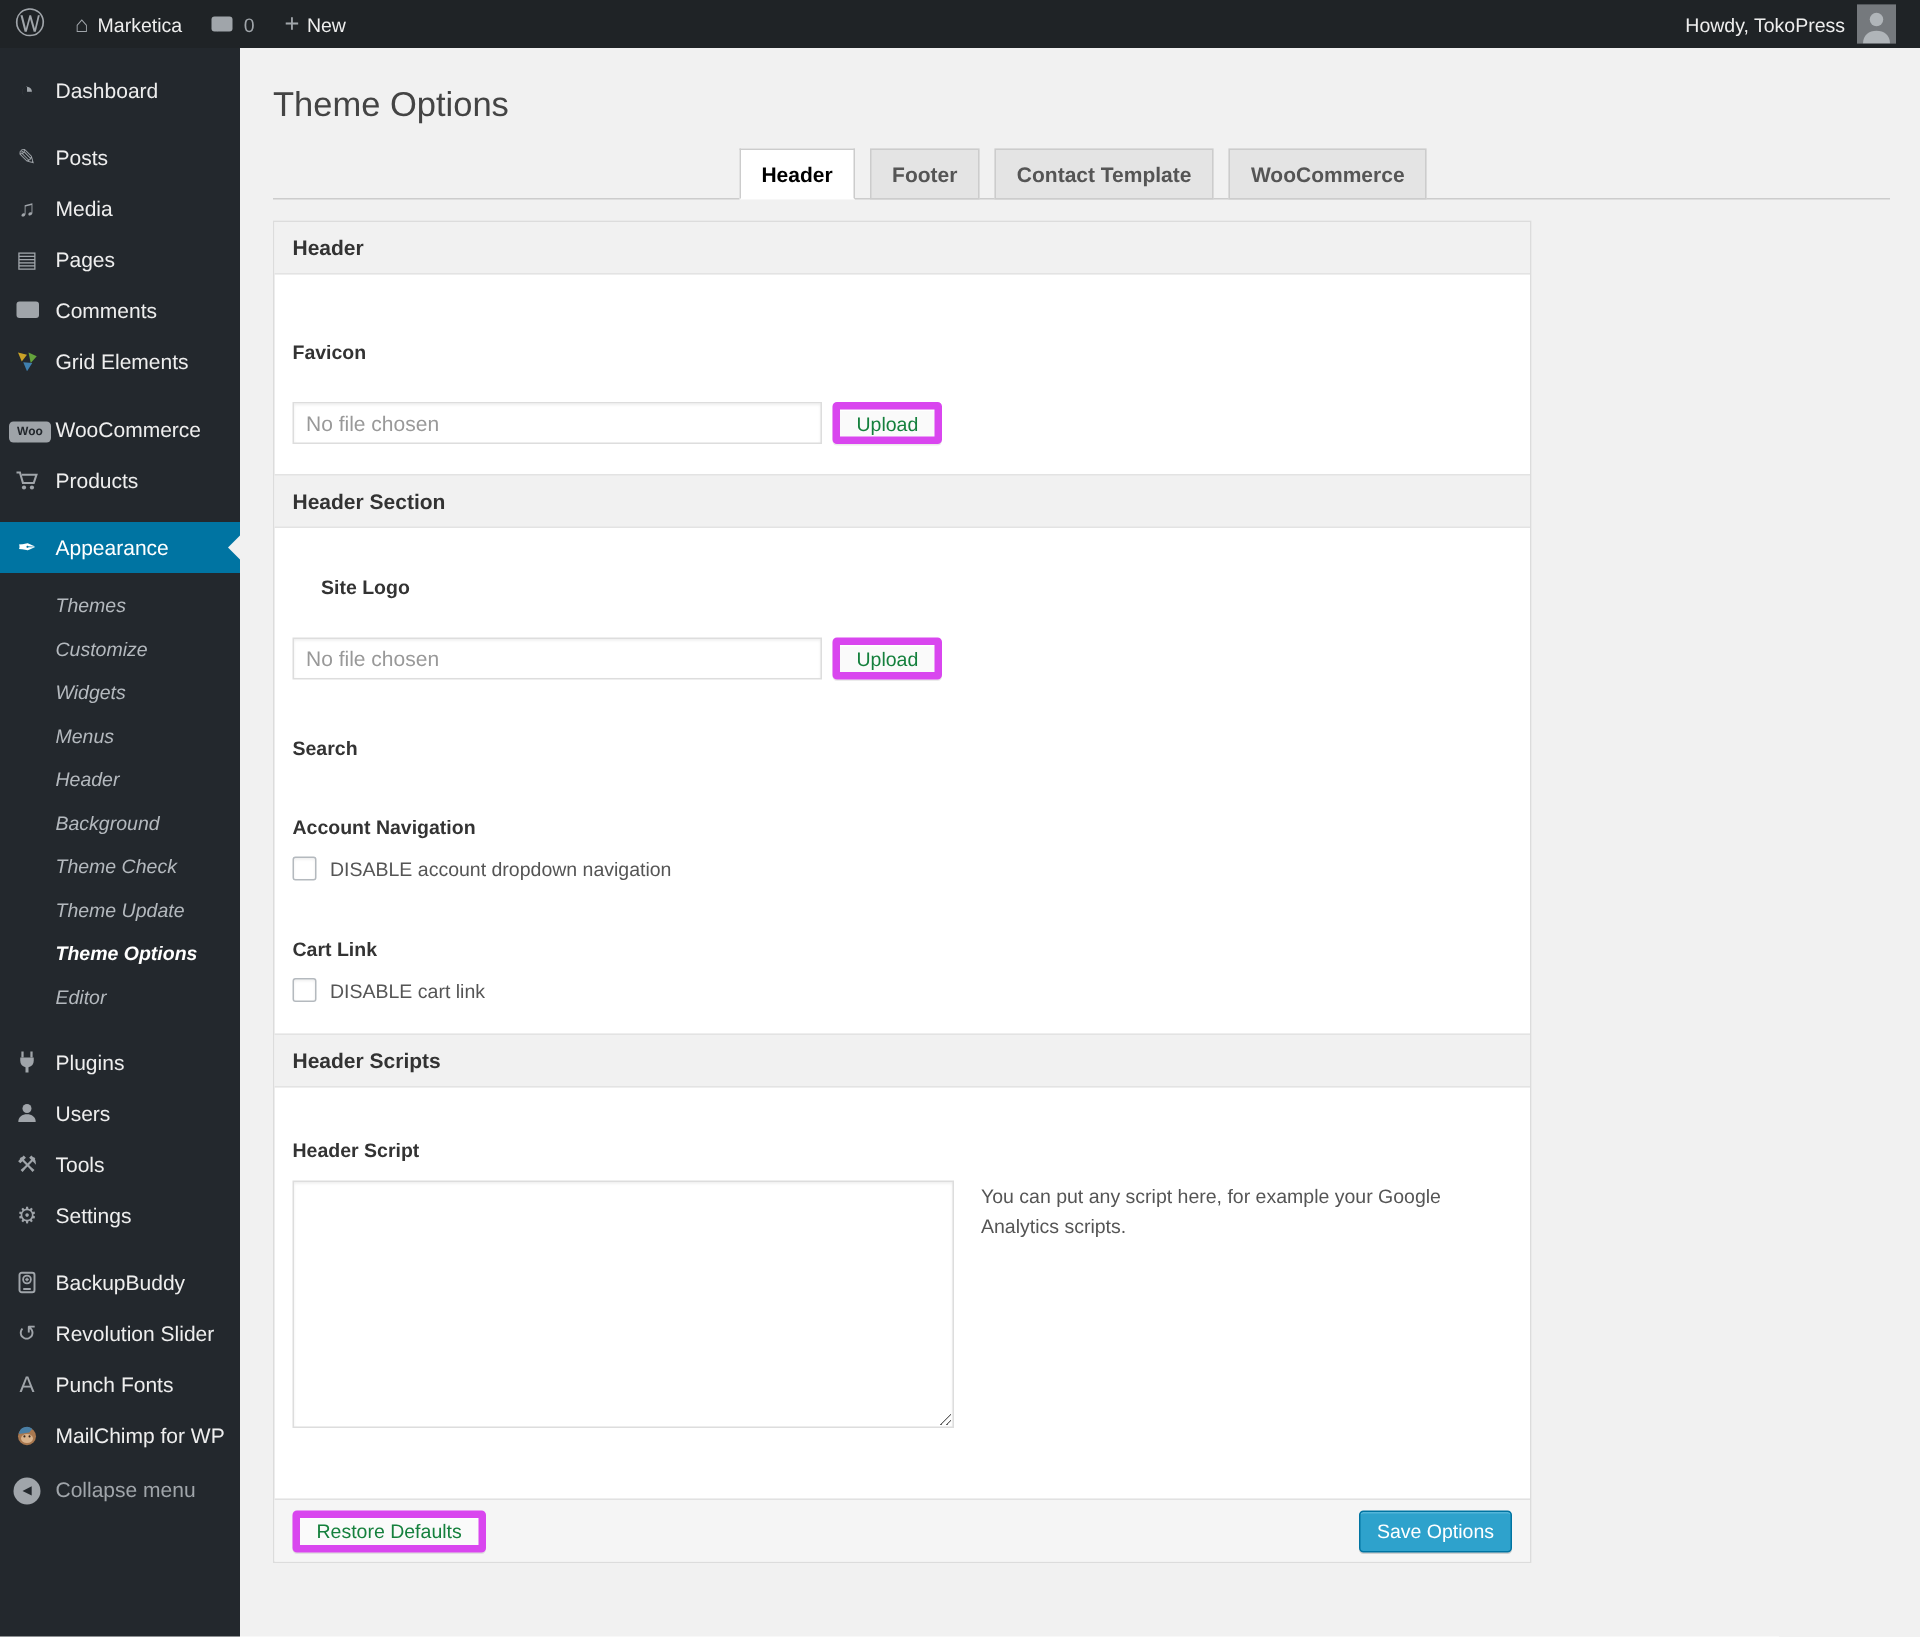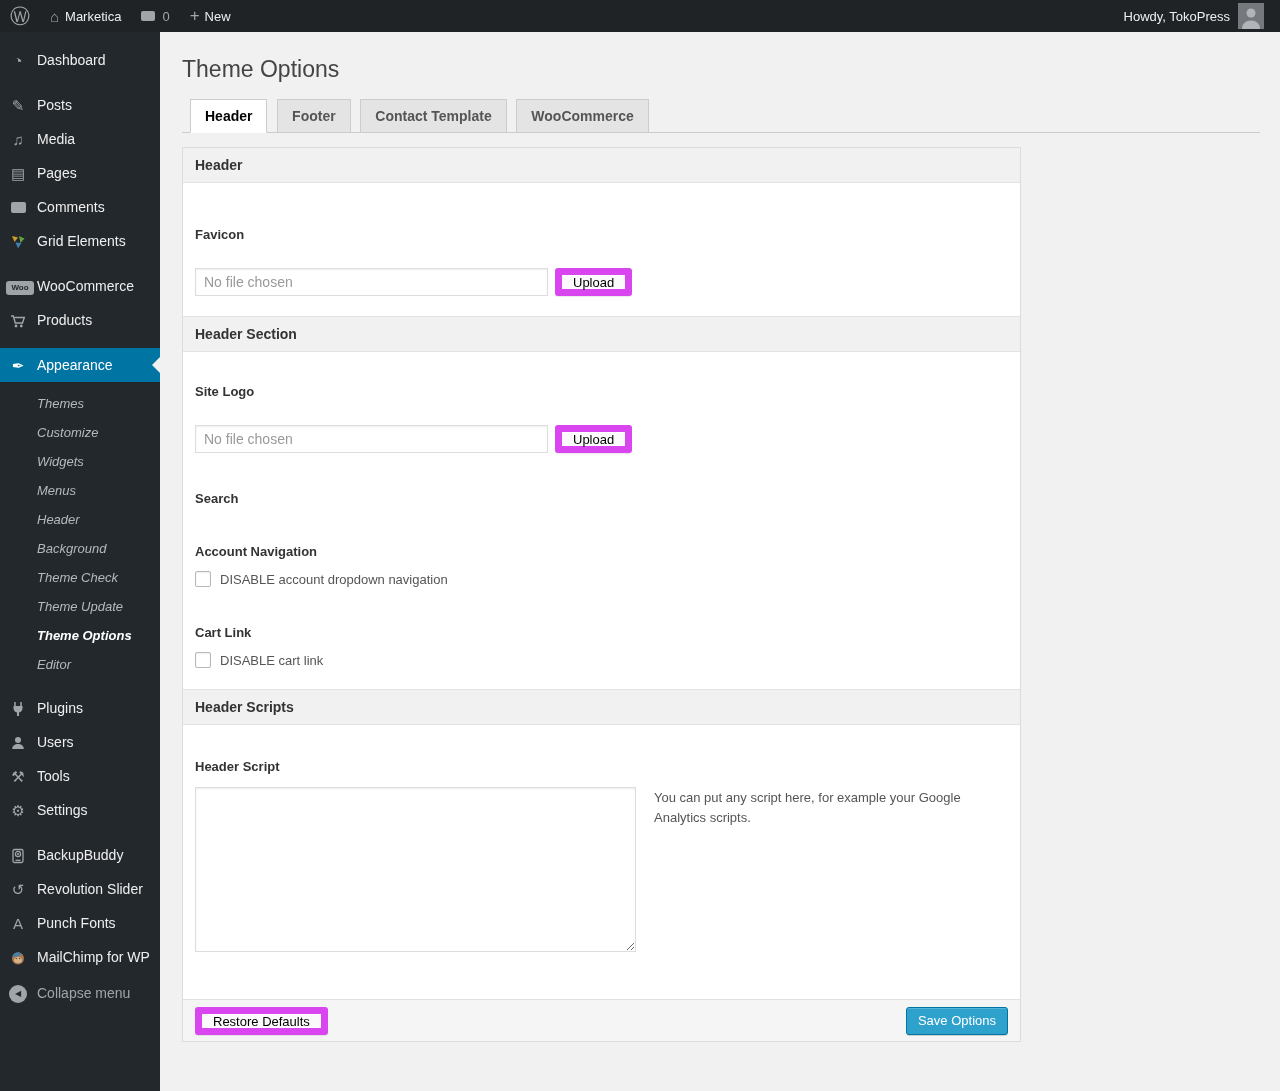--- a/index.html
+++ b/index.html
@@ -34,37 +34,37 @@
   .bubble-icon { position:relative; width:15px; height:11px; background:#a0a5aa; border-radius:2px; display:inline-block; margin-top:2px;}
   .bubble-icon::after { content:""; position:absolute; left:2px; bottom:-4px; border:4px solid transparent; border-top-color:#a0a5aa; border-left-width:2px; border-right-width:2px; }
   .woo-badge { position:relative; display:inline-block; width:28px; height:14px; background:#9ea3a8; border-radius:3px; color:#23282d; font-size:8px; font-weight:bold; line-height:14px; text-align:center; margin-left:-2px; }
   .woo-badge::after { content:""; position:absolute; left:4px; bottom:-3px; border:3px solid transparent; border-top-color:#9ea3a8; border-left-width:2px; border-right-width:2px; }
   .collapse-circle { display:inline-block; width:18px; height:18px; border-radius:50%; background:#a0a5aa; color:#23282d; font-size:8px; line-height:18px; text-align:center; }
   .mi.dim { color:#a0a5aa; }
 
   
   .content { margin-left:160px; padding:55px 20px 0 22px; }
   h1.page-title { font-size:23px; font-weight:400; color:#444; line-height:29px; margin-bottom:15px; }
-  .nav-tabs { border-bottom:1px solid #ccc; padding-left:8px; }
+  .nav-tabs { border-bottom:1px solid #ccc; padding-left:8px;text-align:center; }
   .nav-tab { display:inline-block; vertical-align:bottom; margin-bottom:-1px; margin-right:6px; padding:8px 14px; font-size:14px; font-weight:600; color:#555; background:#e4e4e4; border:1px solid #ccc; cursor:pointer; }
   .nav-tab.active { background:#fff; border-bottom:1px solid #fff; color:#000; }
 
   .panel { width:839px; margin-top:14px; background:#fff; border:1px solid #dcdcdc; }
   .section-head { background:#f1f1f1; border-bottom:1px solid #e3e3e3; padding:9px 12px; font-size:14px; font-weight:600; color:#333; }
   .section-head + .fields { border-top:none; }
   .fields { padding:0 12px; }
   .section-head.inner { border-top:1px solid #e3e3e3; }
   .f-label { display:block; font-weight:600; font-size:13px; color:#333; }
   .pt28 { padding-top:44px; }
-  .pt32 { padding-top:32px; }
+  .pt32 { padding-top:32px;margin-left:19px; }
   .pt34 { padding-top:34px; }
   .file-row { margin:26px 0 0; display:flex; align-items:flex-end; }
   .file-input { width:353px; height:28px; border:1px solid #ddd; background:#fff; padding:0 8px; font-size:14px; color:#555; font-family:"Liberation Sans",sans-serif; box-shadow:inset 0 1px 2px rgba(0,0,0,.07); border-radius:0; }
   .file-input::placeholder { color:#999; opacity:1; }
-  .btn { height:28px; padding:0 11px; background:#fafafa; border:7px solid #d946ef; border-radius:3px; color:#000000; font-size:13px; font-family:"Liberation Sans",sans-serif; cursor:pointer; box-shadow:inset 0 1px 0 #fff, 0 1px 0 rgba(0,0,0,.08); }
+  .btn { height:28px; padding:0 11px; background:#fafafa; border:5px solid #d946ef; border-radius:3px; color:#15803d; font-size:13px; font-family:"Liberation Sans",sans-serif; cursor:pointer; box-shadow:inset 0 1px 0 #fff, 0 1px 0 rgba(0,0,0,.08); }
   .upload-btn { margin-left:7px; }
   .check-row { display:flex; align-items:center; margin-top:12px; }
   .check-row input[type=checkbox] { appearance:none; -webkit-appearance:none; width:16px; height:16px; background:#fff; border:1px solid #b4b9be; border-radius:2px; cursor:pointer; box-shadow:inset 0 1px 2px rgba(0,0,0,.07); }
   .check-label { margin-left:9px; color:#555; font-size:13px; }
   .gap20 { height:20px; }
   .gap21 { height:21px; }
   .gap38 { height:38px; }
   .script-row { display:flex; margin-top:13px; }
   .script-area { width:441px; height:165px; border:1px solid #ddd; resize:both; box-shadow:inset 0 1px 2px rgba(0,0,0,.07); font-family:"Liberation Sans",sans-serif; }
   .script-note { margin-left:18px; max-width:330px; color:#555; font-size:13px; line-height:1.55; padding-top:1px; }

